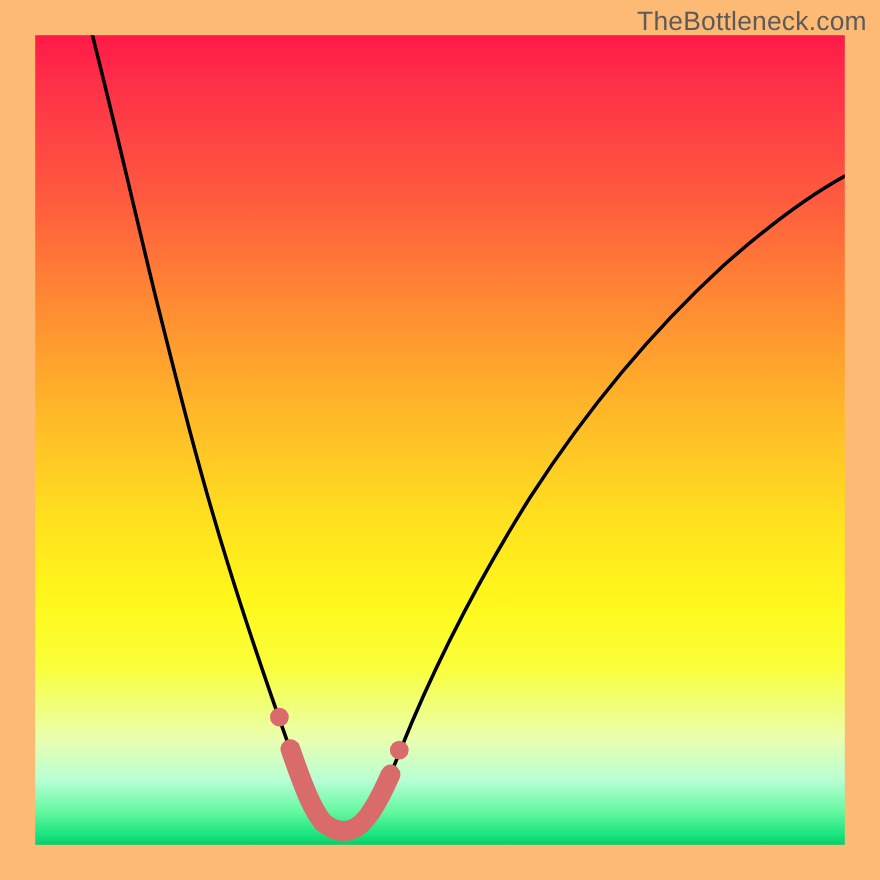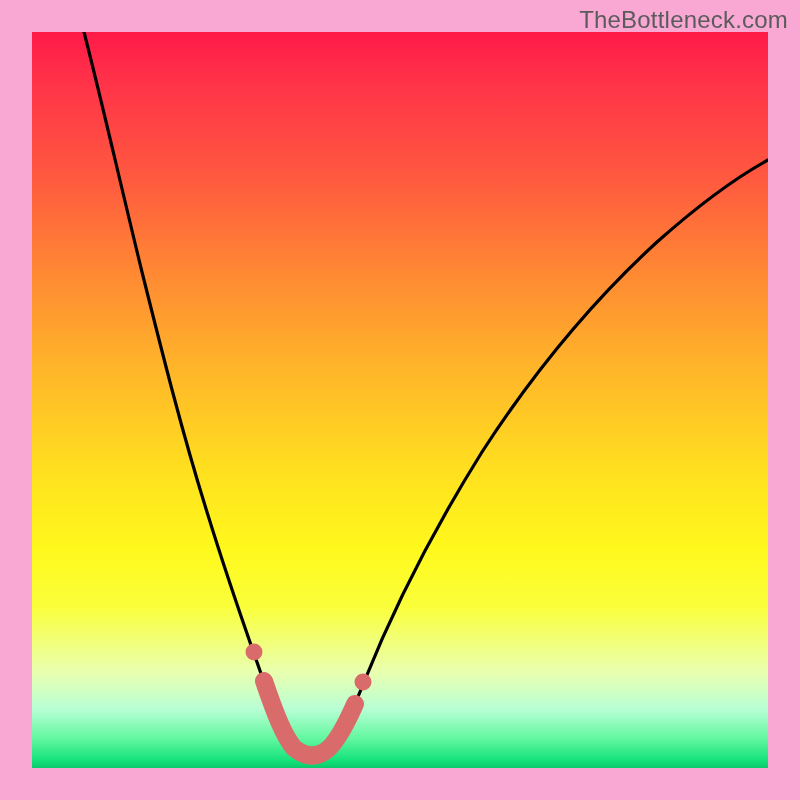--- a/index.html
+++ b/index.html
@@ -10,21 +10,21 @@
     background: #000000;
     overflow: hidden;
     font-family: Arial, Helvetica, sans-serif;
   }
   .frame {
     position: absolute;
     top: 0;
     left: 0;
     width: 800px;
     height: 800px;
-    background: #f9a8d4;
+    background: #fdba74;
   }
   .plot-area {
     position: absolute;
     top: 32px;
     left: 32px;
     width: 736px;
     height: 736px;
     background: linear-gradient(
       to bottom,
       #ff1a47 0%,

